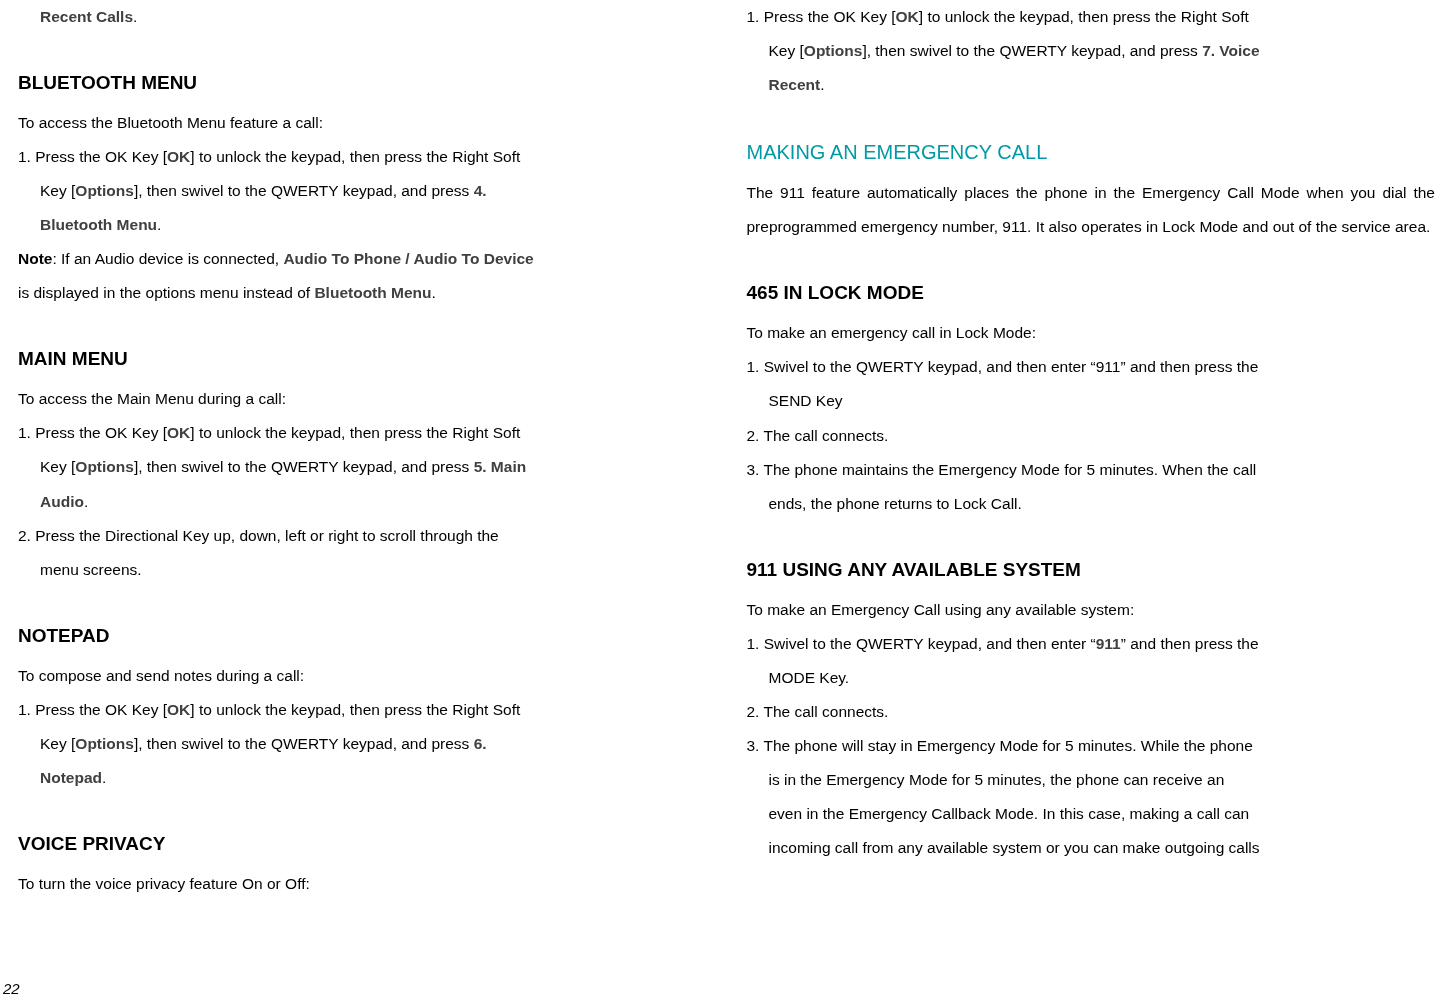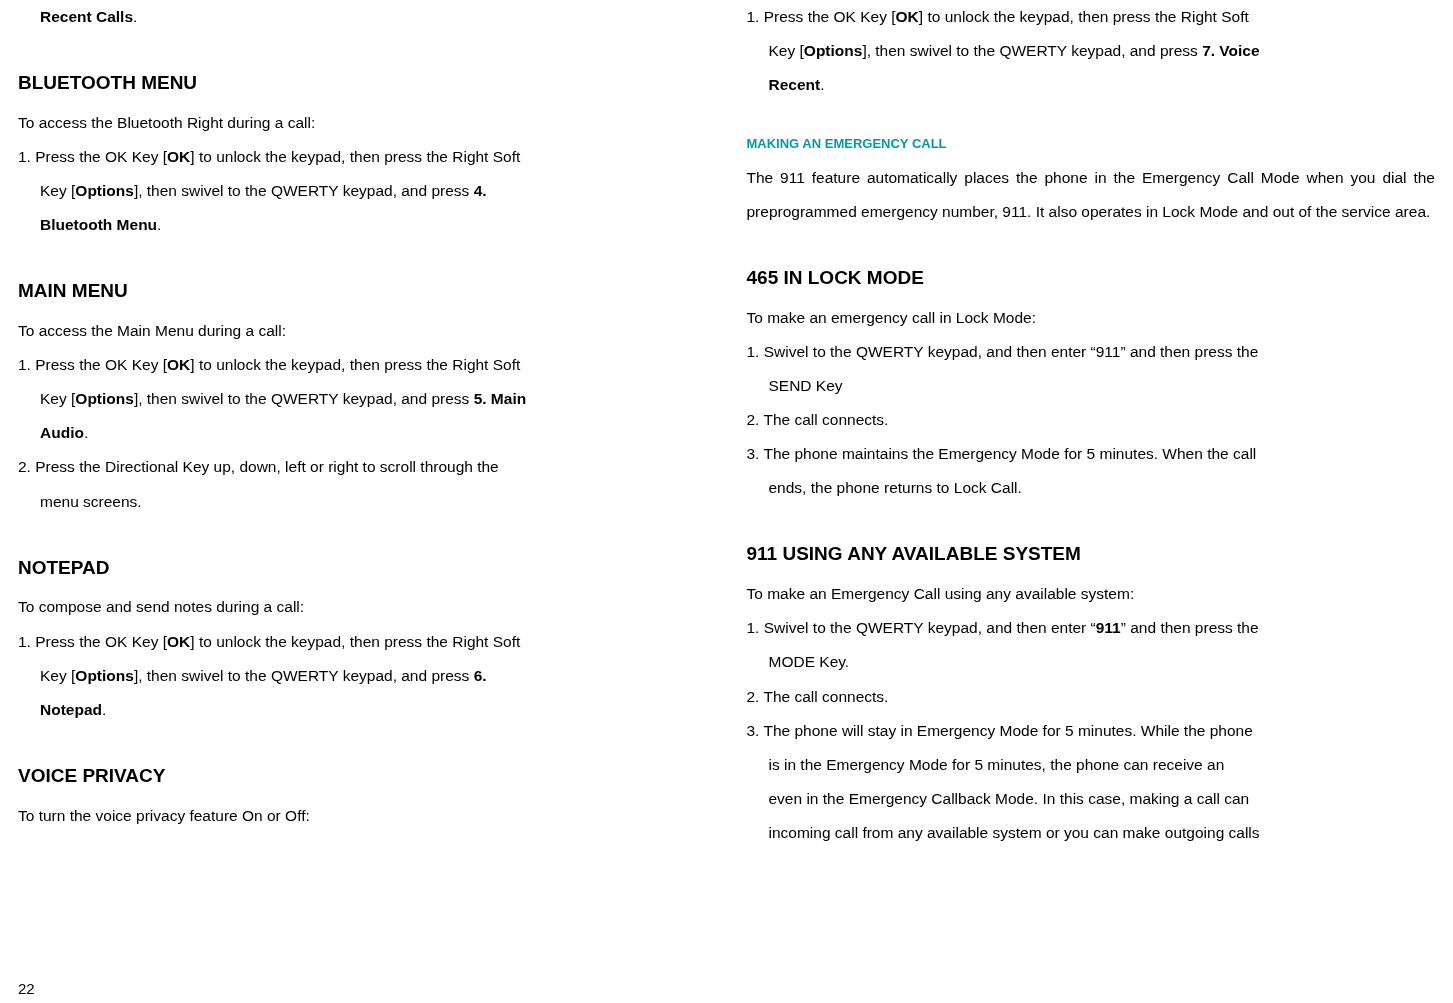--- a/index.html
+++ b/index.html
@@ -16,27 +16,27 @@
     display: flex;
     justify-content: space-between;
     gap: 40px;
   }
   .col {
     flex: 1;
     line-height: 2.2;
     font-size: 15.5px;
   }
   .highlight {
-    color: #000000;
+    color: #404040;
     font-weight: bold;
   }
   .h1 {
     color: #009aa6;
-    font-weight: bold;
-    font-size: 13px;
+    font-weight: normal;
+    font-size: 20px;
     margin-top: 28px;
     margin-bottom: 2px;
   }
   .h2 {
     color: #000;
     font-weight: bold;
     font-size: 19px;
     margin-top: 28px;
     margin-bottom: 2px;
   }
@@ -48,51 +48,58 @@
     text-indent: -22px;
   }
   .list-item-sub {
     padding-left: 22px;
     text-indent: 0;
   }
   .bold { font-weight: bold; }
   .page-num {
     position: absolute;
     bottom: 6px;
-    left: 18px;
+    left: 3px;
     font-size: 15px;
+    font-style: italic;
   }
   .col-right .para,
   .col-right .list-item,
   .col-right .list-item-sub {
   }
   .just {
     text-align: justify;
   }
 </style>
 </head>
 <body>
 
 <div class="columns">
 
   <div class="col">
     <div class="list-item-sub para">
       <span class="highlight">Recent Calls</span><span>.</span>
     </div>
 
     <div class="h2">BLUETOOTH MENU</div>
-    <div class="para">To access the Bluetooth Right during a call:</div>
+    <div class="para">To access the Bluetooth Menu feature a call:</div>
     <div class="list-item para">
       <span>1.  Press the OK Key [</span><span class="highlight">OK</span><span>] to unlock the keypad, then press the Right Soft</span>
     </div>
     <div class="list-item-sub para">
       <span>Key [</span><span class="highlight">Options</span><span>], then swivel to the QWERTY keypad, and press </span><span class="highlight">4.</span>
     </div>
     <div class="list-item-sub para">
       <span class="highlight">Bluetooth Menu</span><span>.</span>
+    </div>
+    <div class="para">
+      <span class="bold">Note</span><span>: If an Audio device is connected, </span><span class="highlight">Audio To Phone / Audio To Device</span>
+    </div>
+    <div class="para">
+      <span>is displayed in the options menu instead of </span><span class="highlight">Bluetooth Menu</span><span>.</span>
     </div>
 
     <div class="h2">MAIN MENU</div>
     <div class="para">To access the Main Menu during a call:</div>
     <div class="list-item para">
       <span>1.  Press the OK Key [</span><span class="highlight">OK</span><span>] to unlock the keypad, then press the Right Soft</span>
     </div>
     <div class="list-item-sub para">
       <span>Key [</span><span class="highlight">Options</span><span>], then swivel to the QWERTY keypad, and press </span><span class="highlight">5. Main</span>
     </div>

